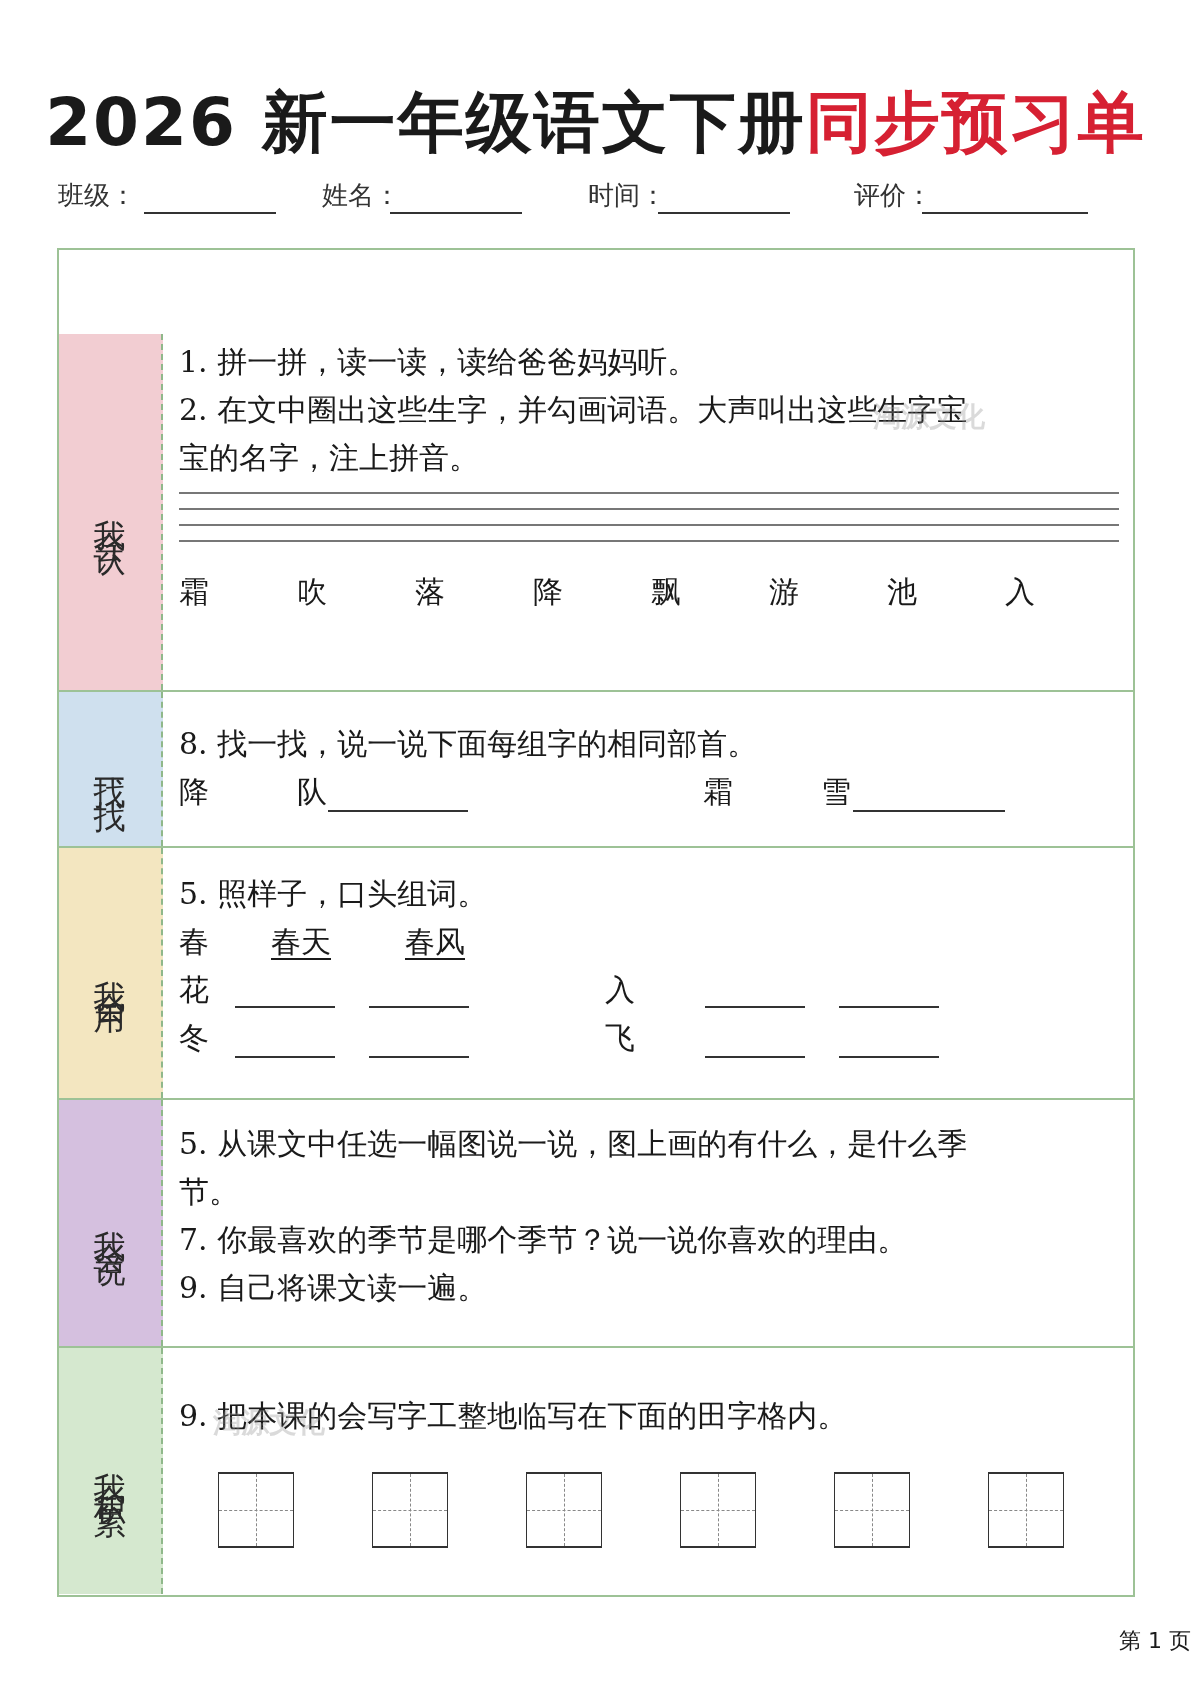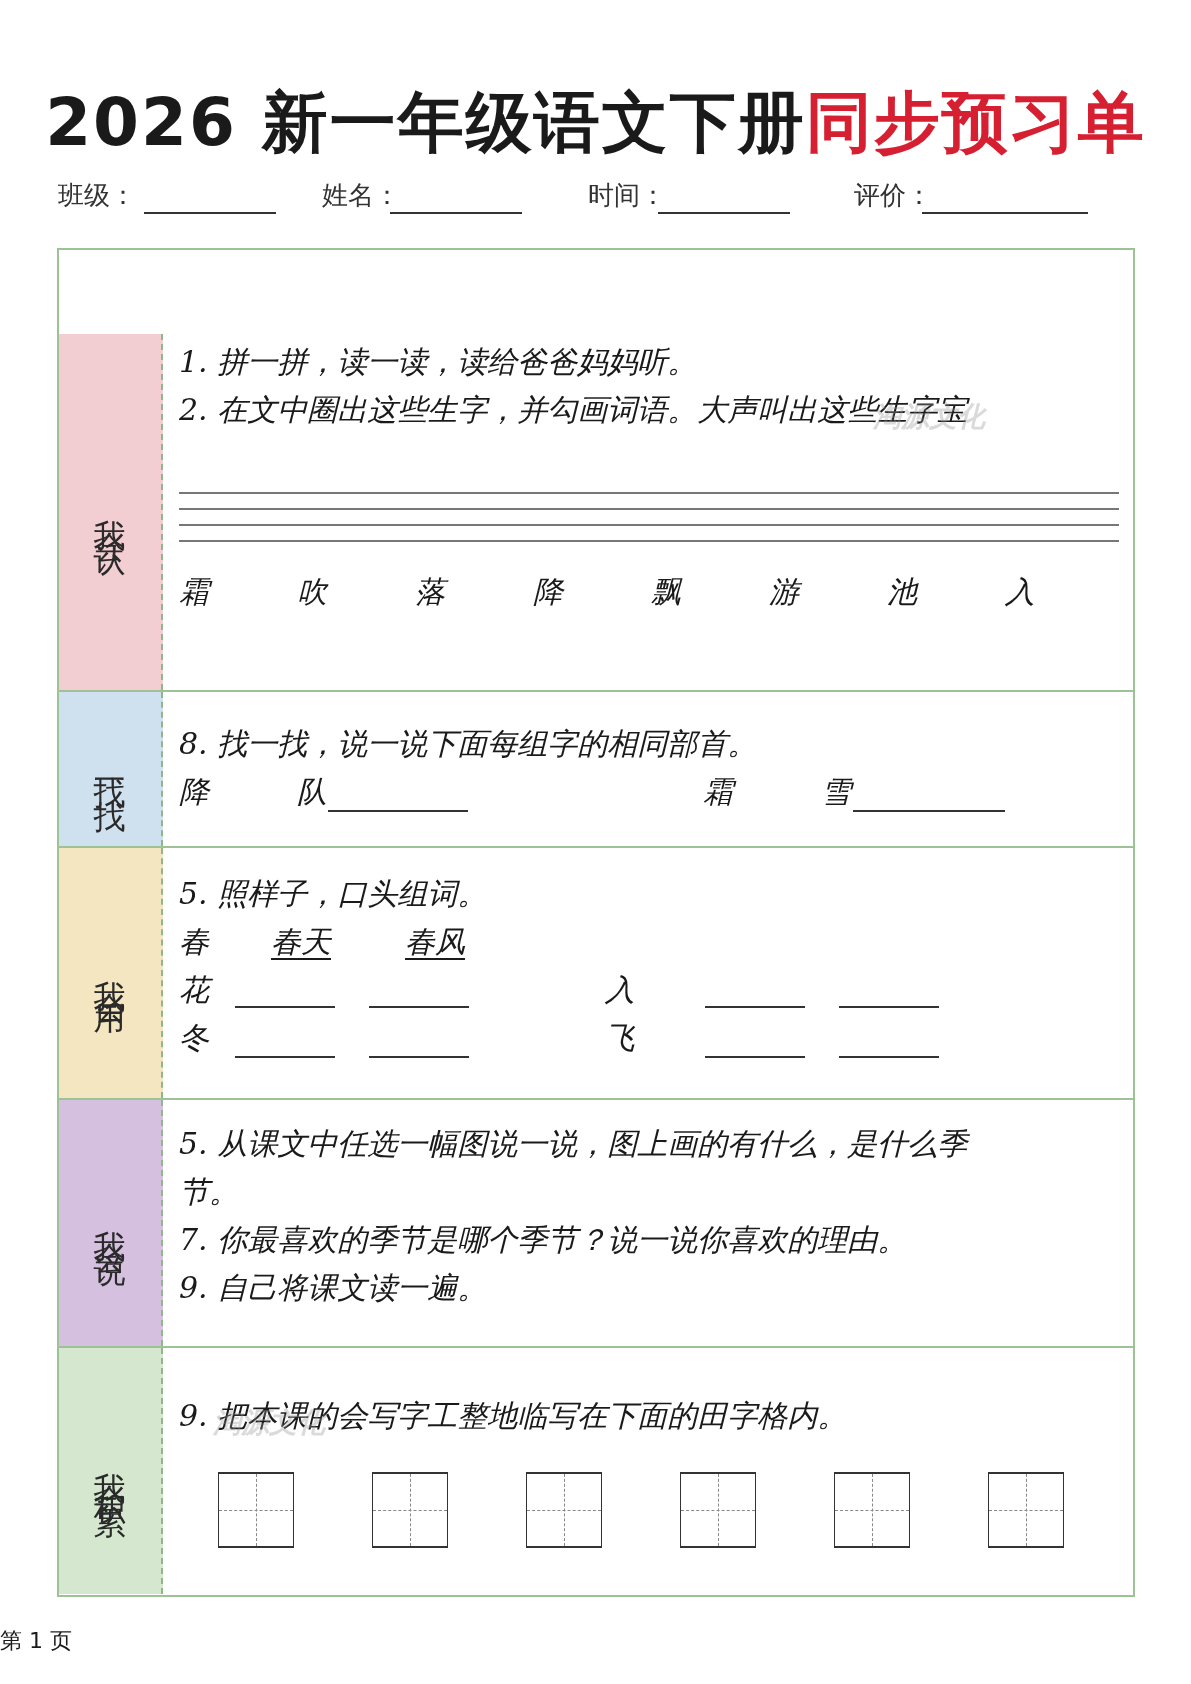--- a/index.html
+++ b/index.html
@@ -8,30 +8,30 @@
   .title .red { color: #d62032; }
   .info-row { position: absolute; top: 178px; left: 58px; width: 1080px; height: 40px; }
   .info-item { position: absolute; top: 0; font-size: 26px; color: #333; }
   .info-line { position: absolute; top: 34px; height: 2px; background: #333; }
   .table { position: absolute; left: 57px; top: 248px; width: 1078px; height: 1349px; border: 2.5px solid #9dc296; }
   .table-title { position: absolute; left: 0; top: 0; width: 100%; height: 84px; border-bottom: 2.5px solid #9dc296; text-align: center; font-size: 44px; font-weight: bold; line-height: 84px; letter-spacing: 4px; }
   .sec { position: absolute; left: 0; width: 100%; border-bottom: 2.5px solid #9dc296; }
   .sec:last-child { border-bottom: none; }
   .side { position: absolute; left: 0; top: 0; width: 104px; height: 100%; border-right: 2px dashed #8fb88a; display: flex; align-items: center; justify-content: center; }
   .side-text { writing-mode: vertical-rl; font-size: 32px; letter-spacing: 12px; color: #2a2a2a; }
-  .content { position: absolute; left: 104px; top: 0; right: 0; height: 100%; font-style: italic; }
+  .content { position: absolute; left: 104px; top: 0; right: 0; height: 100%; }
   .line { position: absolute; left: 16px; font-size: 30px; line-height: 40px; white-space: nowrap; color: #1a1a1a; }
   .rule { position: absolute; left: 16px; right: 14px; height: 1.5px; background: #777; }
   .blank { position: absolute; height: 2px; background: #333; }
   .ul { text-decoration: underline; text-underline-offset: 6px; text-decoration-thickness: 2px; margin-left: 36px; }
   .grid-box { position: absolute; top: 124px; width: 76px; height: 76px; border: 2px solid #333; border-left-width: 1.5px; border-right-width: 1.5px; }
   .grid-box .v { position: absolute; left: 50%; top: 0; height: 100%; border-left: 1px dashed #888; }
   .grid-box .h { position: absolute; top: 50%; left: 0; width: 100%; border-top: 1px dashed #888; }
   .watermark { position: absolute; font-size: 28px; color: rgba(150,150,150,0.35); font-weight: bold; pointer-events: none; }
-  .footer { position: absolute; top: 1626px; left: 0; width: 1191px; text-align: left; font-size: 22px; font-family: "DejaVu Sans", "Liberation Sans", sans-serif; }
+  .footer { position: absolute; top: 1626px; left: 0; width: 1191px; text-align: right; font-size: 22px; font-family: "DejaVu Sans", "Liberation Sans", sans-serif; }
 </style>
 </head>
 <body>
 
 <div class="title">
   <span>2026 新一年级语文下册</span><span class="red">同步预习单</span>
 </div>
 
 <div class="info-row">
   <span class="info-item" style="left:0px">班级：</span>
@@ -46,20 +46,21 @@
 
 <div class="table">
 
   <div class="sec" style="top:84px; height:358px;">
     <div class="side" style="background:#f2cdd2">
       <span class="side-text">我会认</span>
     </div>
     <div class="content">
       <div class="line" style="top:8px">1. 拼一拼，读一读，读给爸爸妈妈听。</div>
       <div class="line" style="top:56px">2. 在文中圈出这些生字，并勾画词语。大声叫出这些生字宝</div>
+      <div class="line" style="top:104px">宝的名字，注上拼音。</div>
       <div class="watermark" style="left:710px; top:64px">淘源文化</div>
       <div class="rule" style="top:158px"></div>
       <div class="rule" style="top:174px"></div>
       <div class="rule" style="top:190px"></div>
       <div class="rule" style="top:206px; height:2px"></div>
       <div class="line" style="top:238px; left:16px">霜</div>
       <div class="line" style="top:238px; left:134px">吹</div>
       <div class="line" style="top:238px; left:252px">落</div>
       <div class="line" style="top:238px; left:370px">降</div>
       <div class="line" style="top:238px; left:488px">飘</div>

